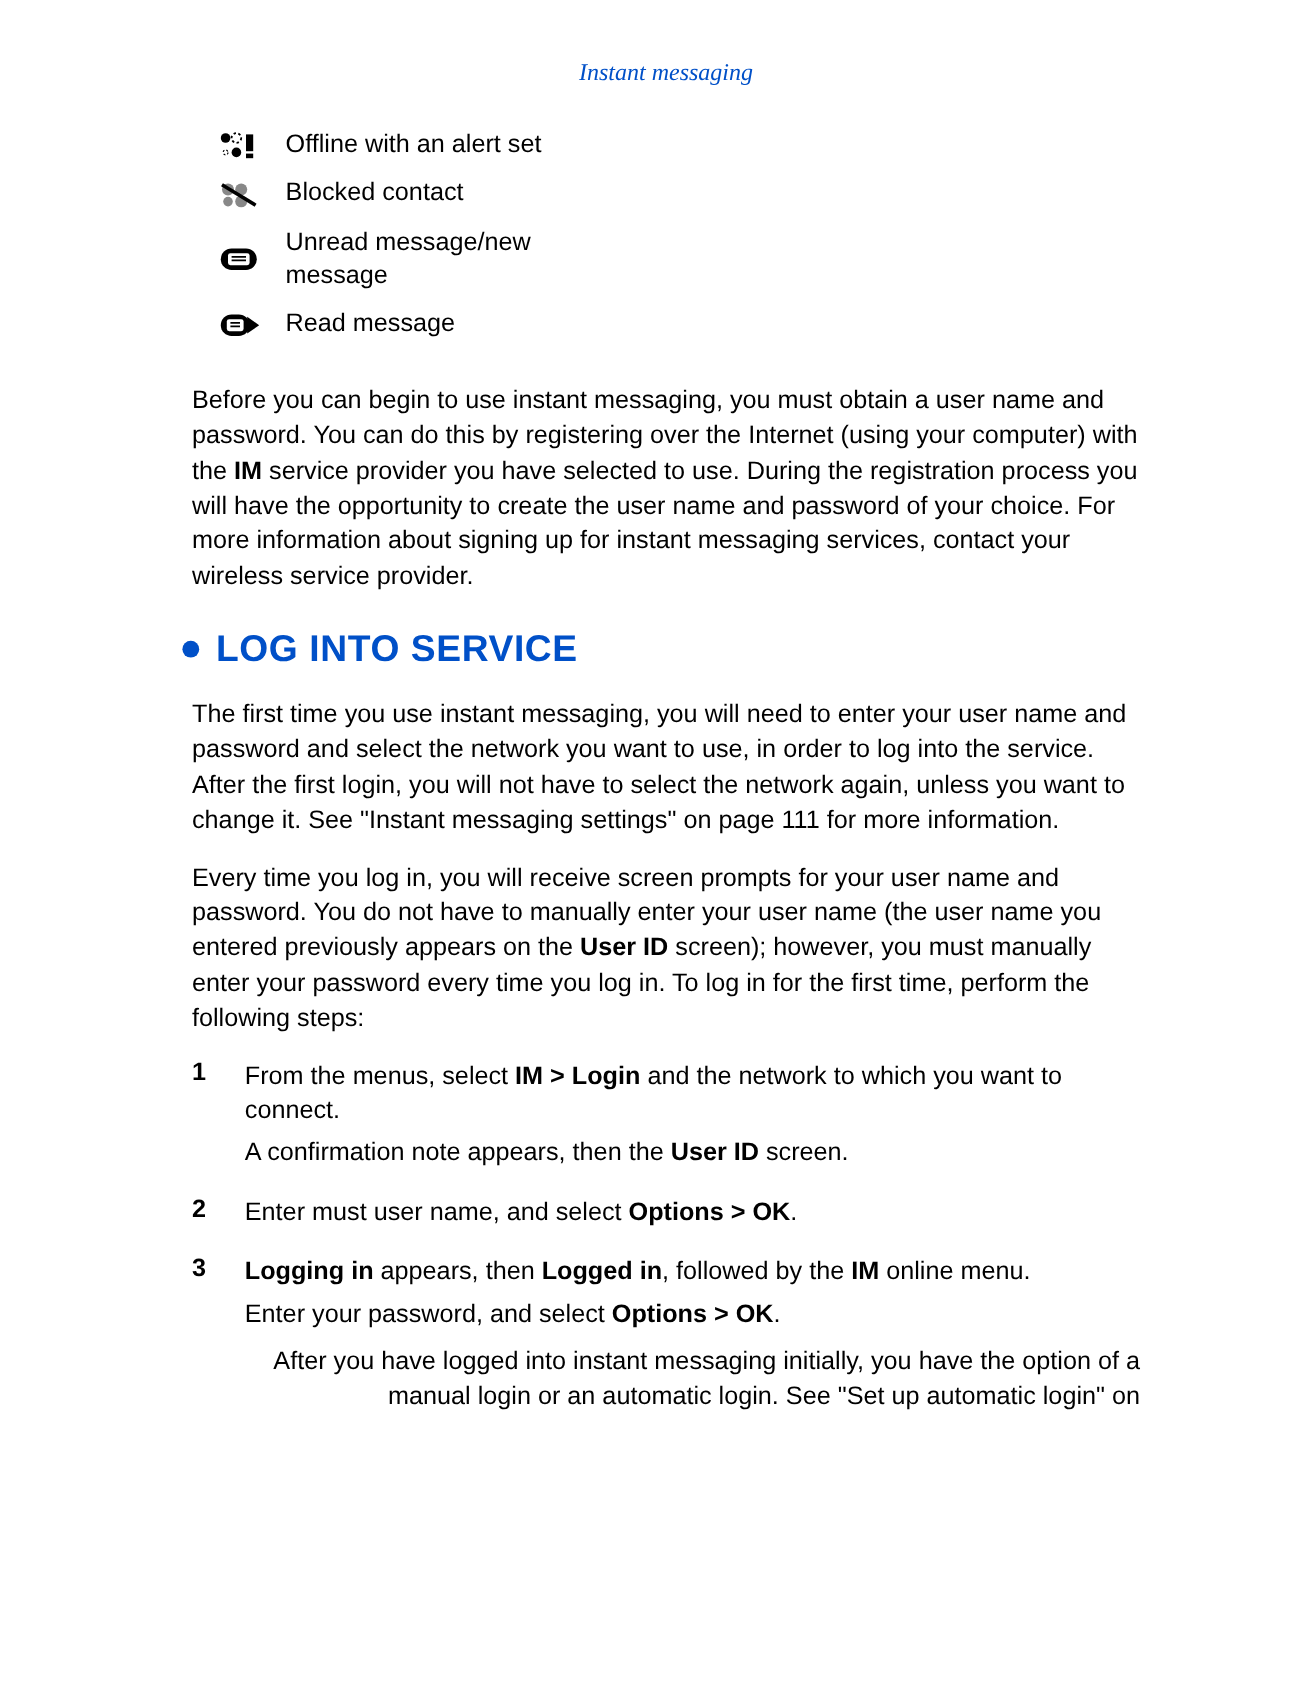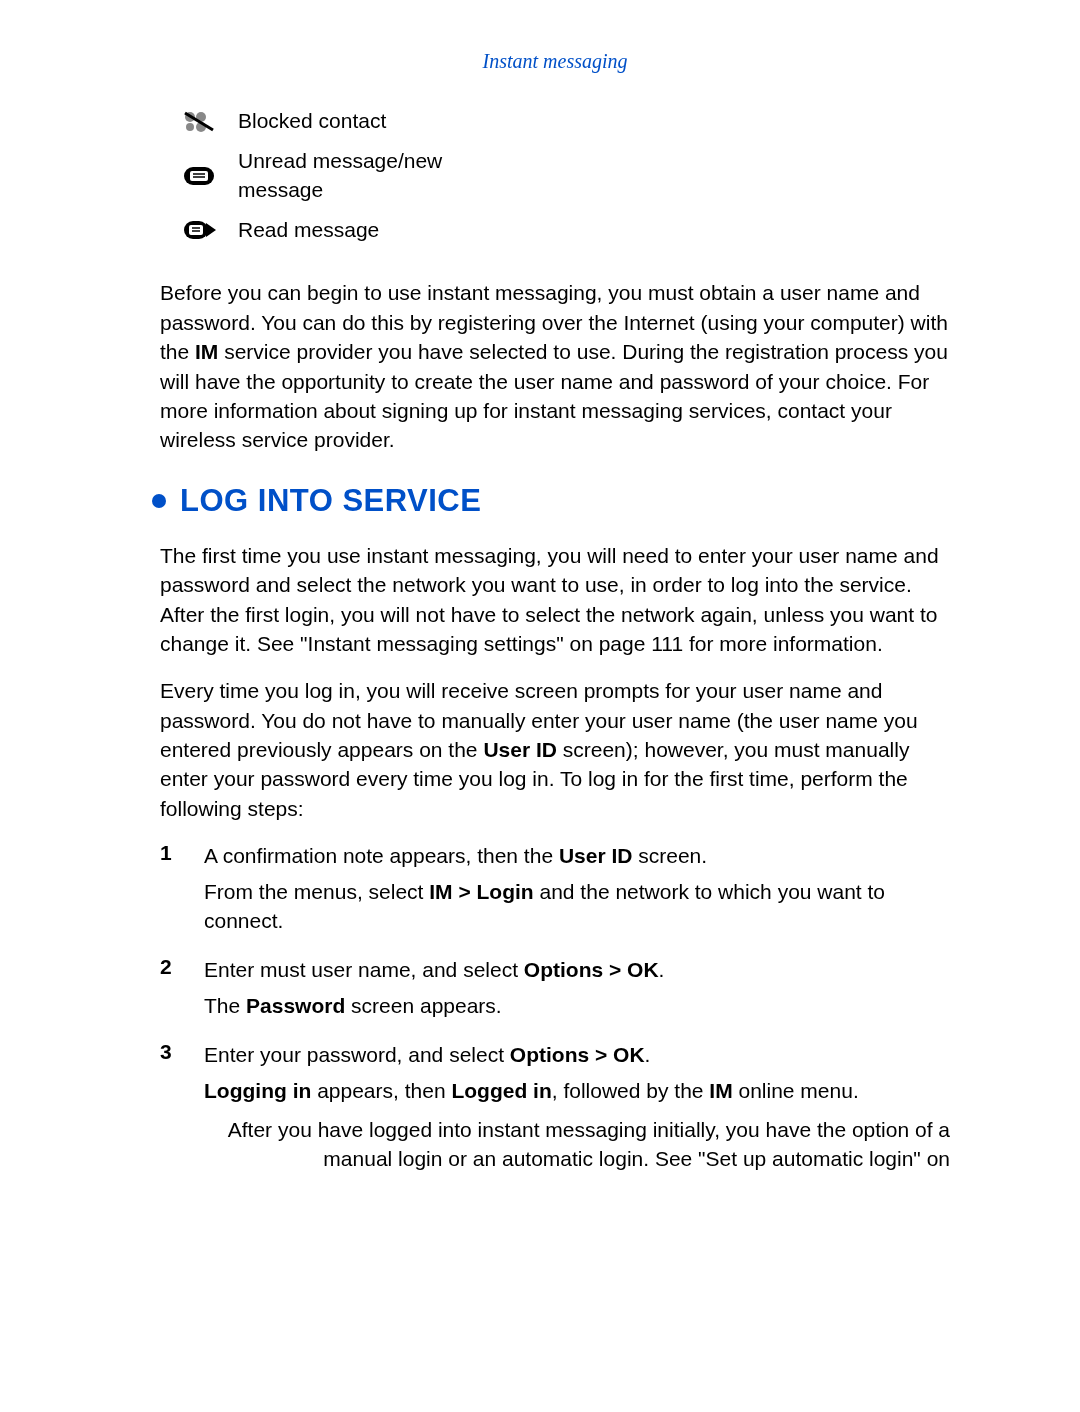--- a/index.html
+++ b/index.html
@@ -117,20 +117,33 @@
 <body>
 
 <div class="page">
 
   <div class="header">
     <span>Instant messaging</span>
   </div>
 
   <div class="legend">
 
+    <div class="legend-row">
+      <span class="legend-icon">
+        <svg width="34" height="22" viewBox="0 0 34 22">
+          <circle cx="5" cy="5" r="4" fill="#000"></circle>
+          <circle cx="14" cy="5" r="4" fill="none" stroke="#000" stroke-width="1.5" stroke-dasharray="2 2"></circle>
+          <circle cx="5" cy="17" r="2" fill="none" stroke="#000" stroke-width="1" stroke-dasharray="1.5 1.5"></circle>
+          <circle cx="14" cy="17" r="4" fill="#000"></circle>
+          <rect x="22" y="2" width="6" height="14" fill="#000"></rect>
+          <rect x="22" y="18" width="6" height="4" fill="#000"></rect>
+        </svg>
+      </span>
+      <span class="legend-text">Offline with an alert set</span>
+    </div>
 
     <div class="legend-row">
       <span class="legend-icon">
         <svg width="34" height="22" viewBox="0 0 34 22">
           <circle cx="7" cy="7" r="5" fill="#888"></circle>
           <circle cx="18" cy="7" r="5" fill="#888"></circle>
           <circle cx="7" cy="17" r="4" fill="#888"></circle>
           <circle cx="18" cy="17" r="5" fill="#888"></circle>
           <line x1="2" y1="3" x2="30" y2="20" stroke="#000" stroke-width="3"></line>
         </svg>
@@ -180,38 +193,37 @@
 
   <p class="body-text">
     <span>Every time you log in, you will receive screen prompts for your user name and password. You do not have to manually enter your user name (the user name you entered previously appears on the </span><b>User ID</b><span> screen); however, you must manually enter your password every time you log in. To log in for the first time, perform the following steps:</span>
   </p>
 
   <div class="steps">
 
     <div class="step">
       <div class="step-num">1</div>
       <div class="step-body">
+        <p><span>From the menus, select </span><b>IM &gt; Login</b><span> and the network to which you want to connect.</span></p>
         <p><span>A confirmation note appears, then the </span><b>User ID</b><span> screen.</span></p>
-        <p><span>From the menus, select </span><b>IM &gt; Login</b><span> and the network to which you want to connect.</span></p>
       </div>
     </div>
 
     <div class="step">
       <div class="step-num">2</div>
       <div class="step-body">
         <p><span>Enter must user name, and select </span><b>Options &gt; OK</b><span>.</span></p>
-        <p><span>The </span><b>Password</b><span> screen appears.</span></p>
       </div>
     </div>
 
     <div class="step">
       <div class="step-num">3</div>
       <div class="step-body">
+        <p><b>Logging in</b><span> appears, then </span><b>Logged in</b><span>, followed by the </span><b>IM</b><span> online menu.</span></p>
         <p><span>Enter your password, and select </span><b>Options &gt; OK</b><span>.</span></p>
-        <p><b>Logging in</b><span> appears, then </span><b>Logged in</b><span>, followed by the </span><b>IM</b><span> online menu.</span></p>
         <p style="margin-top:10px;text-align:right;">After you have logged into instant messaging initially, you have the option of a manual login or an automatic login. See "Set up automatic login" on</p>
       </div>
     </div>
 
   </div>
 
 
 </div>
 
 </body></html>

